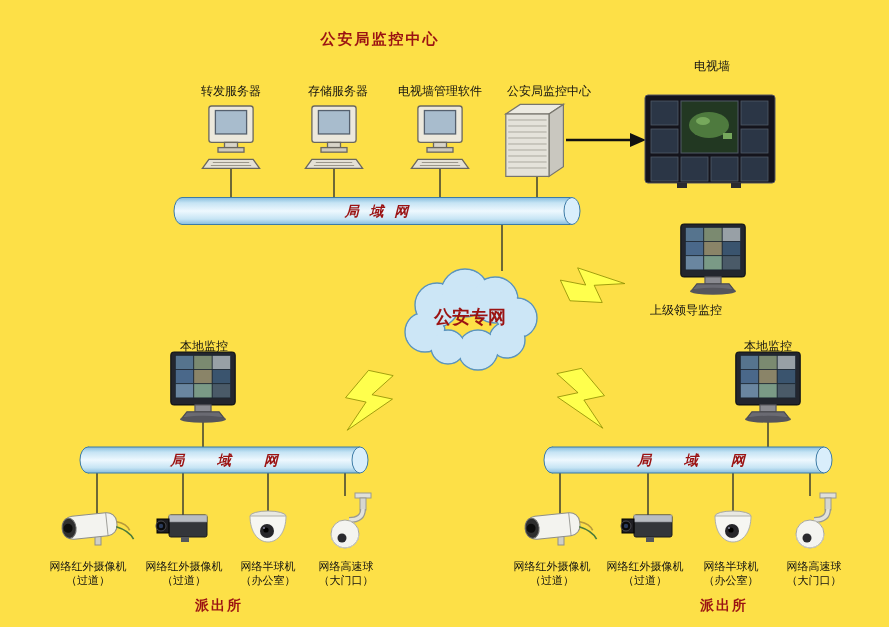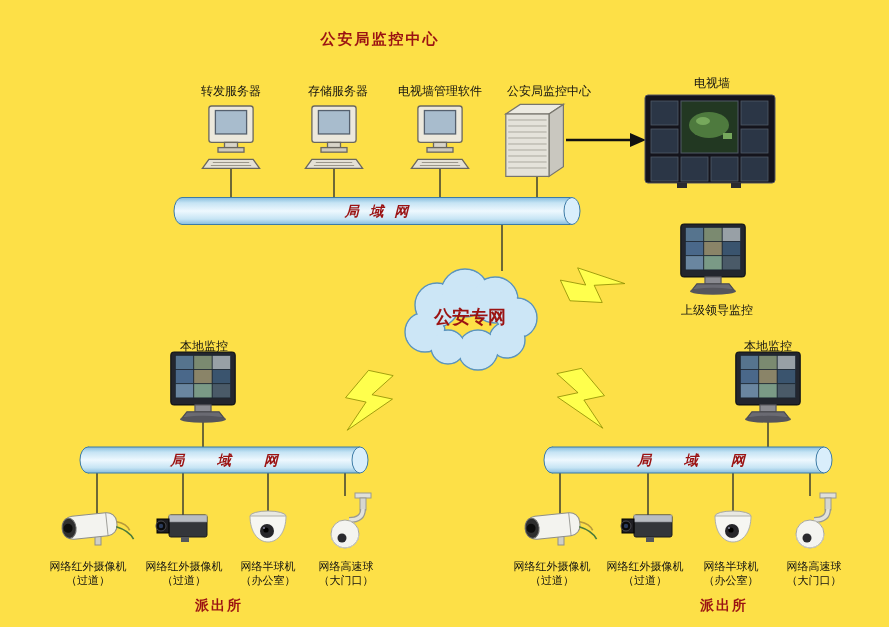--- a/index.html
+++ b/index.html
@@ -233,25 +233,25 @@
   <use href="#g-dome" transform="translate(733,528)"></use>
   <use href="#g-ptz" transform="translate(810,527)"></use>
 </svg>
 
 <div class="lbl title red" style="left:380px; top:30px">公安局监控中心</div>
 
 <div class="lbl" style="left:231px; top:84px">转发服务器</div>
 <div class="lbl" style="left:338px; top:84px">存储服务器</div>
 <div class="lbl" style="left:440px; top:84px">电视墙管理软件</div>
 <div class="lbl" style="left:549px; top:84px">公安局监控中心</div>
-<div class="lbl" style="left:712px; top:76px">电视墙</div>
+<div class="lbl" style="left:712px; top:59px">电视墙</div>
 
 <div class="lbl red pipe-label" style="left:378px; top:203px">局 域 网</div>
 <div class="lbl red cloud-label" style="left:470px; top:306px">公安专网</div>
-<div class="lbl" style="left:717px; top:303px">上级领导监控</div>
+<div class="lbl" style="left:686px; top:303px">上级领导监控</div>
 
 <div class="lbl" style="left:204px; top:339px">本地监控</div>
 <div class="lbl" style="left:768px; top:339px">本地监控</div>
 
 <div class="lbl red pipe-label pipe-branch" style="left:224px; top:452px">局 域 网</div>
 <div class="lbl red pipe-label pipe-branch" style="left:691px; top:452px">局 域 网</div>
 
 <div class="lbl cam" style="left:88px; top:560px">
   <div>网络红外摄像机</div>
   <div>（过道）</div>

